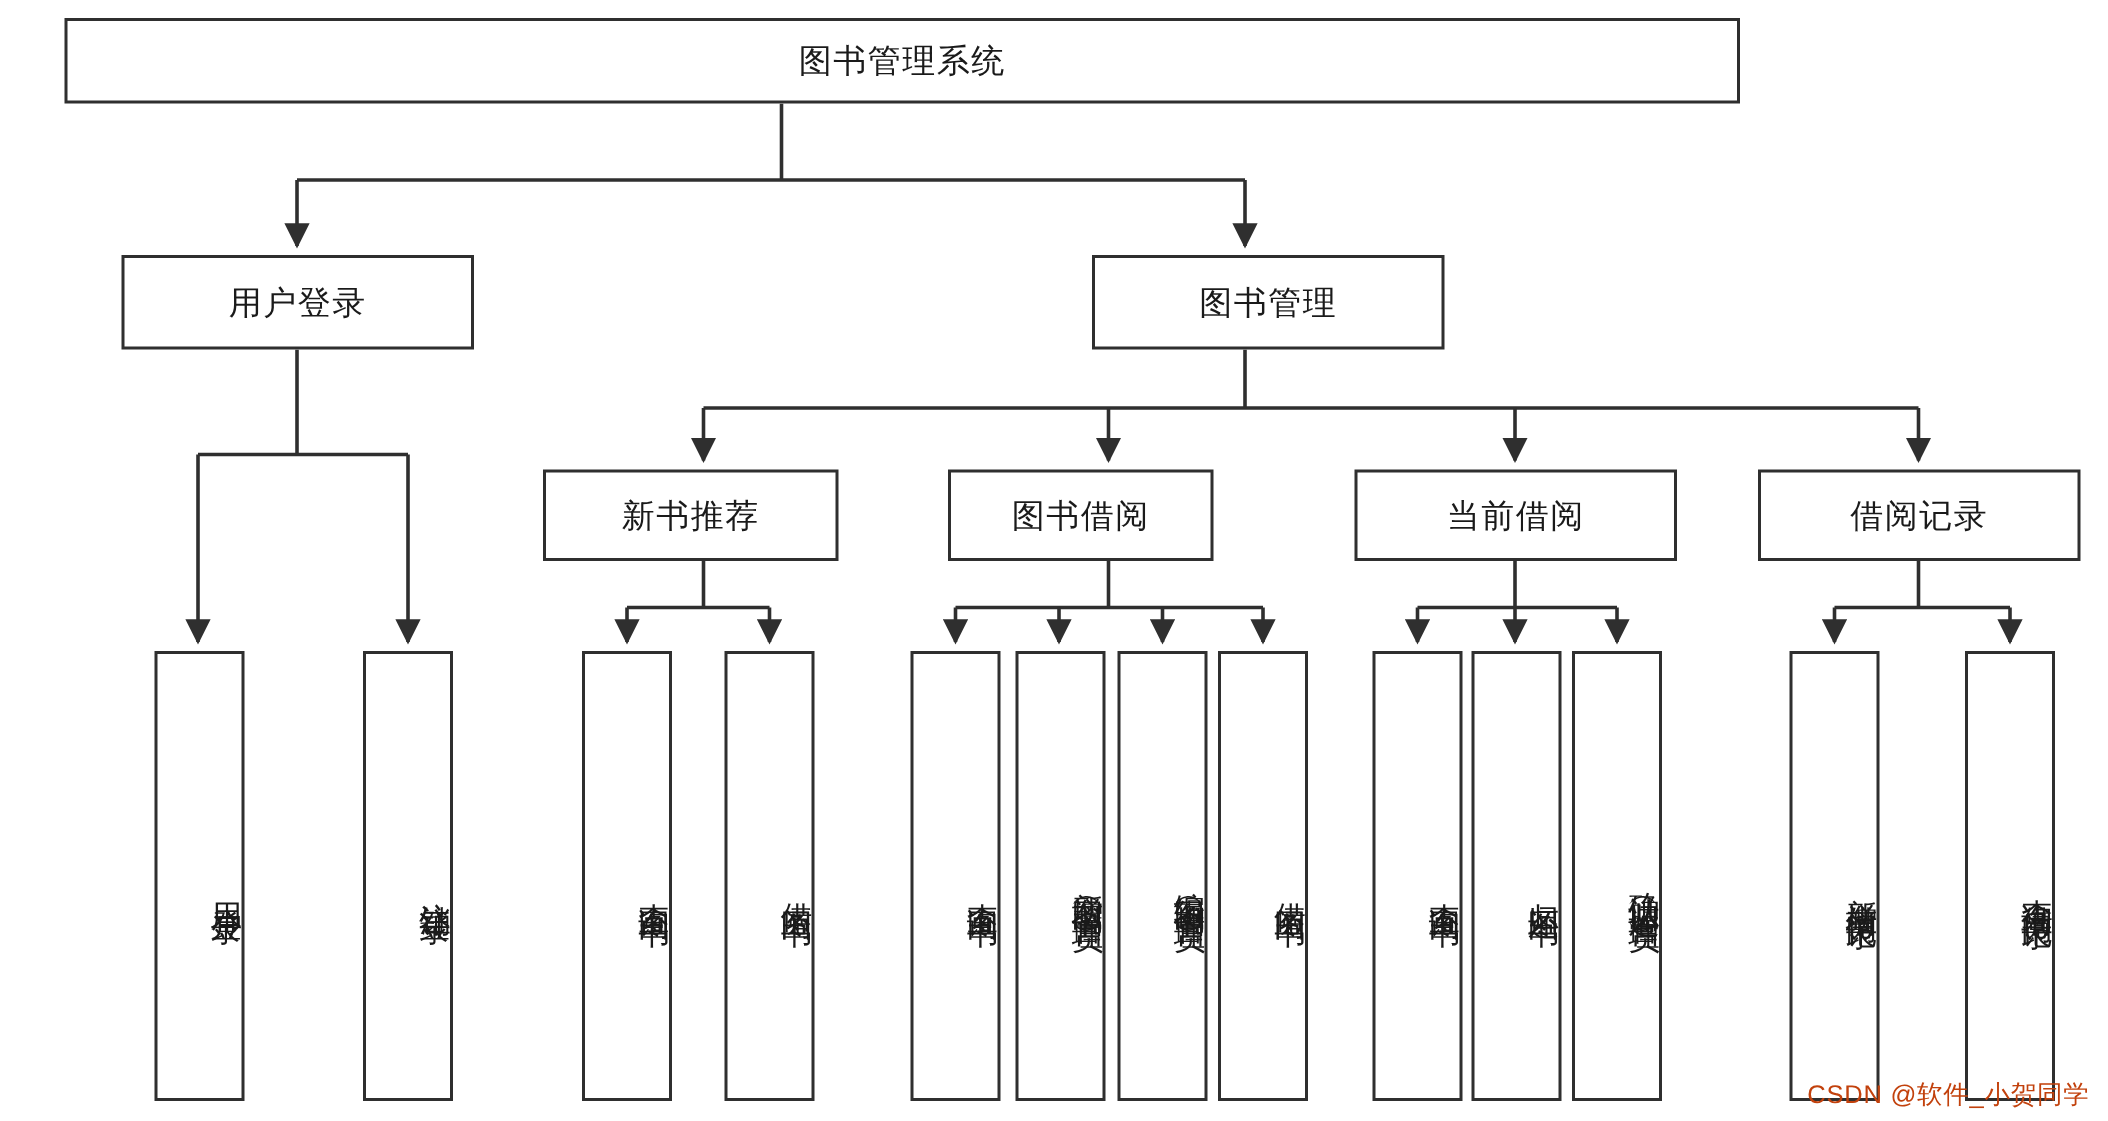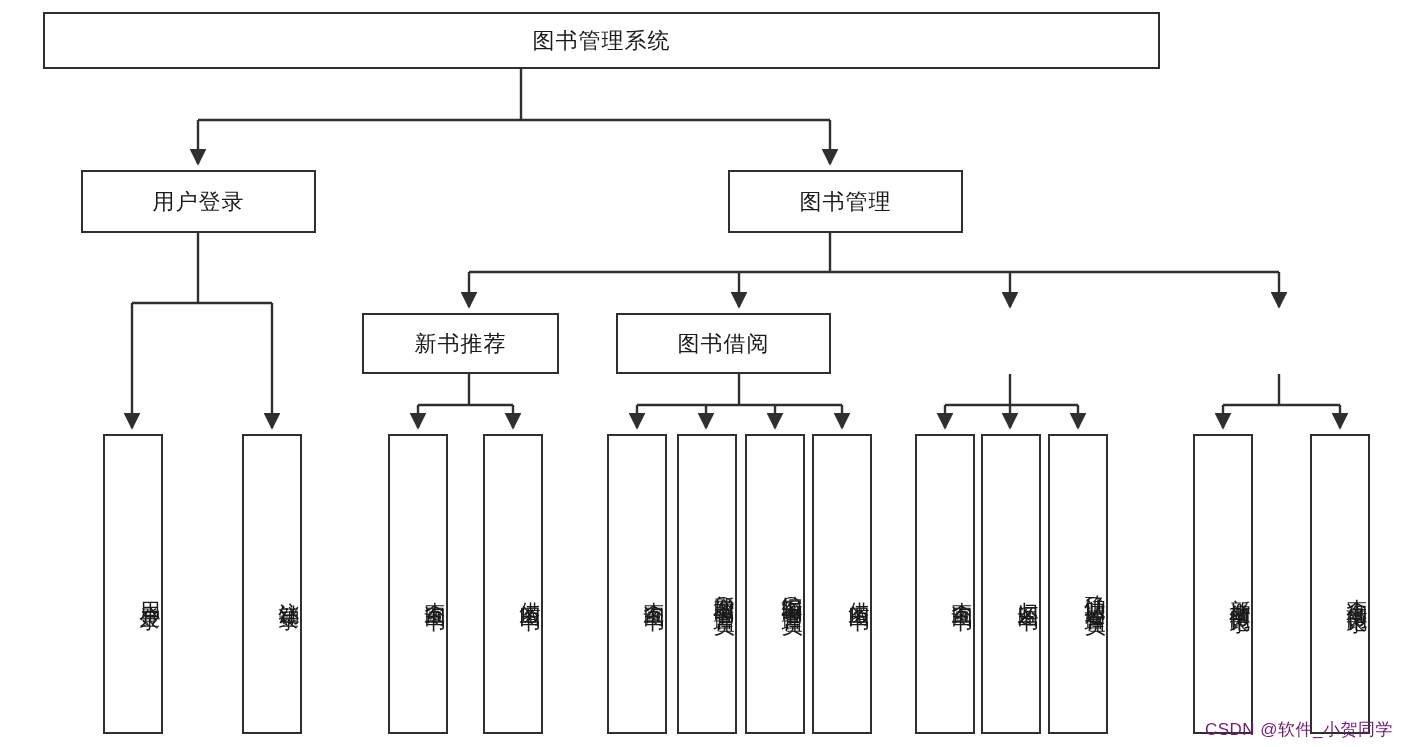--- a/index.html
+++ b/index.html
@@ -51,21 +51,21 @@
   .node.v .vtext {
     writing-mode: vertical-rl;
     text-orientation: upright;
     white-space: nowrap;
   }
   .watermark {
     position: absolute;
     right: 12px;
     bottom: 6px;
     font-size: 17px;
-    color: #701a75;
+    color: #c2410c;
     letter-spacing: 0.5px;
     white-space: nowrap;
   }
 </style>
 </head>
 <body>
 
 <div id="canvas">
 
   <svg id="wires" viewBox="0 0 1405 747" xmlns="http://www.w3.org/2000/svg">
@@ -125,22 +125,28 @@
   <div class="node h" style="left:81px; top:170px; width:235px; height:63px;">
     <span>用户登录</span>
   </div>
   <div class="node h" style="left:712px; top:170px; width:235px; height:63px;margin-left:16px;">
     <span>图书管理</span>
   </div>
 
   <div class="node h" style="left:362px; top:313px; width:197px; height:61px;">
     <span>新书推荐</span>
   </div>
-  <div class="node h" style="left:616px; top:313px; width:215px; height:61px;">
+  <div class="node h" style="left:632px; top:313px; width:177px; height:61px;">
     <span>图书借阅</span>
+  </div>
+  <div class="node h" style="left:903px; top:313px; width:215px; height:61px;">
+    <span>当前借阅</span>
+  </div>
+  <div class="node h" style="left:1172px; top:313px; width:215px; height:61px;">
+    <span>借阅记录</span>
   </div>
 
   <div class="node v" style="left:103px; top:434px; width:60px; height:300px;">
     <span class="vtext">用户登录</span>
   </div>
   <div class="node v" style="left:242px; top:434px; width:60px; height:300px;">
     <span class="vtext">注销登录</span>
   </div>
 
   <div class="node v" style="left:388px; top:434px; width:60px; height:300px;">

